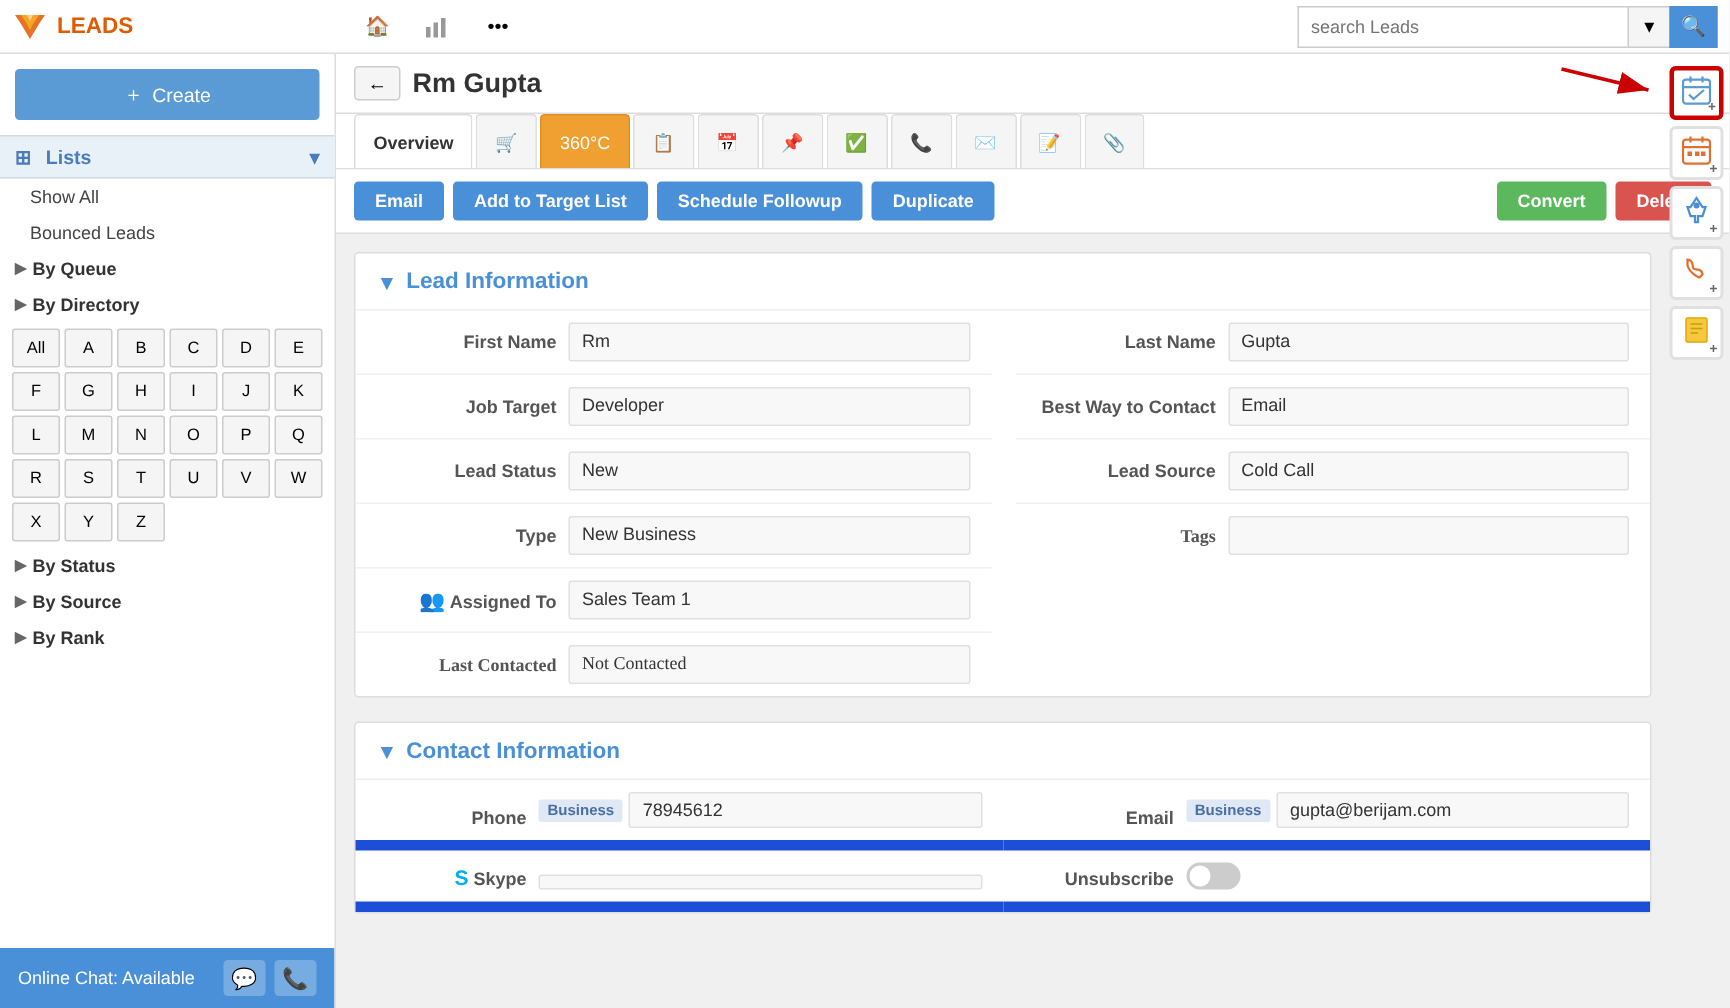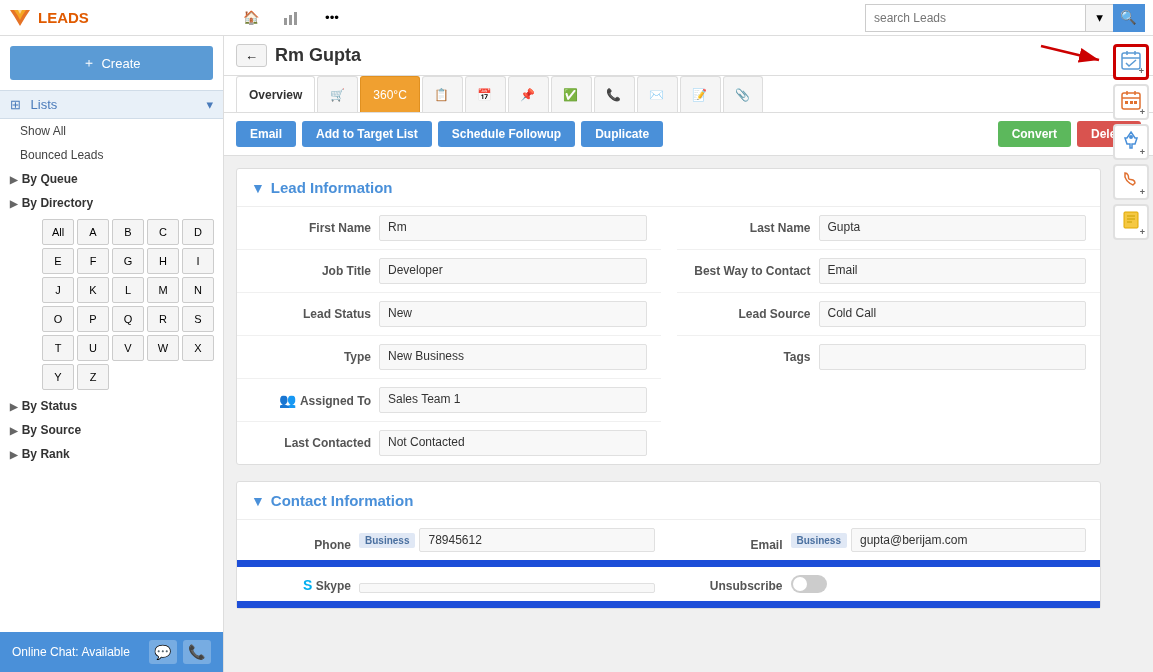--- a/index.html
+++ b/index.html
@@ -16,29 +16,29 @@
     .search-input { height: 28px; width: 220px; border: 1px solid #ccc; border-right: none; padding: 0 8px; font-size: 12px; outline: none; }
     .search-dropdown-btn { height: 28px; width: 28px; border: 1px solid #ccc; border-right: none; background: #f5f5f5; cursor: pointer; display: flex; align-items: center; justify-content: center; }
     .search-submit-btn { height: 28px; width: 32px; background: #4a90d9; border: 1px solid #4a90d9; color: #fff; cursor: pointer; display: flex; align-items: center; justify-content: center; }
 
     .main-layout { display: flex; flex: 1; overflow: hidden; }
 
     
     .sidebar { width: 224px; background: #fff; border-right: 1px solid #ddd; display: flex; flex-direction: column; overflow-y: auto; }
     .create-btn { margin: 10px; background: #5b9bd5; color: #fff; border: none; border-radius: 3px; padding: 8px 16px; font-size: 13px; cursor: pointer; display: flex; align-items: center; justify-content: center; gap: 6px; }
 
-    .lists-header { display: flex; align-items: flex-start; justify-content: space-between; padding: 6px 10px; background: #e8f0f8; border-top: 1px solid #d0dce8; border-bottom: 1px solid #d0dce8; font-weight: normal; color: #4a7bba; font-size: 13px; cursor: pointer; }
+    .lists-header { display: flex; align-items: flex-start; justify-content: space-between; padding: 6px 10px; background: #e8f0f8; border-top: 1px solid #d0dce8; border-bottom: 1px solid #d0dce8; font-weight: bold; color: #4a7bba; font-size: 13px; cursor: pointer; }
     .lists-header .grid-icon { color: #4a7bba; margin-right: 6px; }
 
     .sidebar-item { padding: 5px 10px 5px 20px; cursor: pointer; color: #444; font-size: 12px; }
 
     .sidebar-section { padding: 5px 10px; cursor: pointer; color: #333; font-size: 12px; font-weight: bold; display: flex; align-items: center; gap: 4px; }
     .sidebar-section .arrow { font-size: 10px; color: #666; }
 
-    .directory-grid { padding: 4px 8px; display: flex; flex-wrap: wrap; gap: 3px; margin-left: 34px; }
+    .directory-grid { padding: 4px 8px; display: flex; flex-wrap: wrap; gap: 3px; }
     .dir-btn { width: 32px; height: 26px; border: 1px solid #ccc; background: #f5f5f5; cursor: pointer; font-size: 11px; border-radius: 2px; display: flex; align-items: center; justify-content: center; }
     .dir-btn.all { width: 32px; }
 
     .chat-bar { background: #4a90d9; color: #fff; padding: 8px 12px; display: flex; align-items: center; justify-content: space-between; font-size: 12px; margin-top: auto; gap: 12px; }
     .chat-bar-btns { display: flex; gap: 6px; }
     .chat-icon-btn { background: rgba(255,255,255,0.25); border: none; color: #fff; border-radius: 3px; width: 28px; height: 24px; cursor: pointer; display: flex; align-items: center; justify-content: center; font-size: 14px; }
 
     
     .main-content { flex: 1; display: flex; flex-direction: column; overflow: hidden; position: relative; }
 
@@ -61,21 +61,21 @@
     .content-body { flex: 1; overflow-y: auto; padding: 12px; background: #f0f0f0; }
 
     
     .section { background: #fff; border: 1px solid #ddd; border-radius: 3px; margin-bottom: 16px; }
     .section-header { display: flex; align-items: center; gap: 6px; padding: 10px 14px; border-bottom: 1px solid #eee; }
     .section-toggle { color: #4a90d9; font-size: 14px; cursor: pointer; }
     .section-title { color: #4a90d9; font-size: 15px; font-weight: bold; }
 
     .form-grid { display: grid; grid-template-columns: 1fr 1fr; gap: 16px; }
     .form-row { display: flex; align-items: center; padding: 8px 14px; border-bottom: 1px solid #f0f0f0; gap: 8px; }
-    .form-row:last-child { border-bottom: none; }
+    .form-row:last-child { border-bottom: none; font-family: Liberation Serif, serif; }
     .form-label { width: 120px; text-align: right; color: #555; font-size: 12px; font-weight: bold; flex-shrink: 0; }
     .form-value { flex: 1; background: #f8f8f8; border: 1px solid #e0e0e0; padding: 4px 8px; border-radius: 2px; font-size: 12px; min-height: 26px; }
     .form-value.empty { background: #f8f8f8; }
 
     .assigned-icon { color: #6699cc; font-size: 14px; }
 
     
     .right-panel { position: absolute; right: 0; top: 0; bottom: 0; width: 44px; background: transparent; display: flex; flex-direction: column; gap: 4px; padding: 8px 4px; z-index: 10; }
     .right-icon-btn { width: 36px; height: 36px; border: 2px solid #e0e0e0; background: #fff; border-radius: 4px; cursor: pointer; display: flex; align-items: center; justify-content: center; flex-direction: column; position: relative; font-size: 16px; }
     .right-icon-btn.highlighted { border: 3px solid #cc0000; }
@@ -274,21 +274,21 @@
             <span class="section-title">Lead Information</span>
           </div>
           <div class="form-grid">
 
             <div>
               <div class="form-row">
                 <span class="form-label">First Name</span>
                 <span class="form-value">Rm</span>
               </div>
               <div class="form-row">
-                <span class="form-label">Job Title</span>
+                <span class="form-label">Job Target</span>
                 <span class="form-value">Developer</span>
               </div>
               <div class="form-row">
                 <span class="form-label">Lead Status</span>
                 <span class="form-value">New</span>
               </div>
               <div class="form-row">
                 <span class="form-label">Type</span>
                 <span class="form-value">New Business</span>
               </div>

